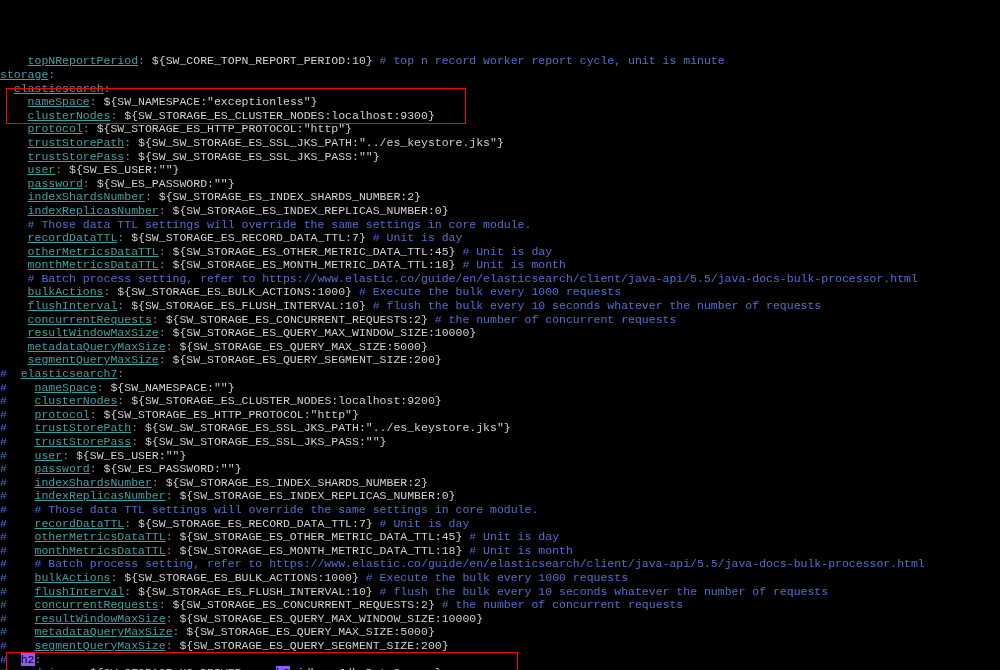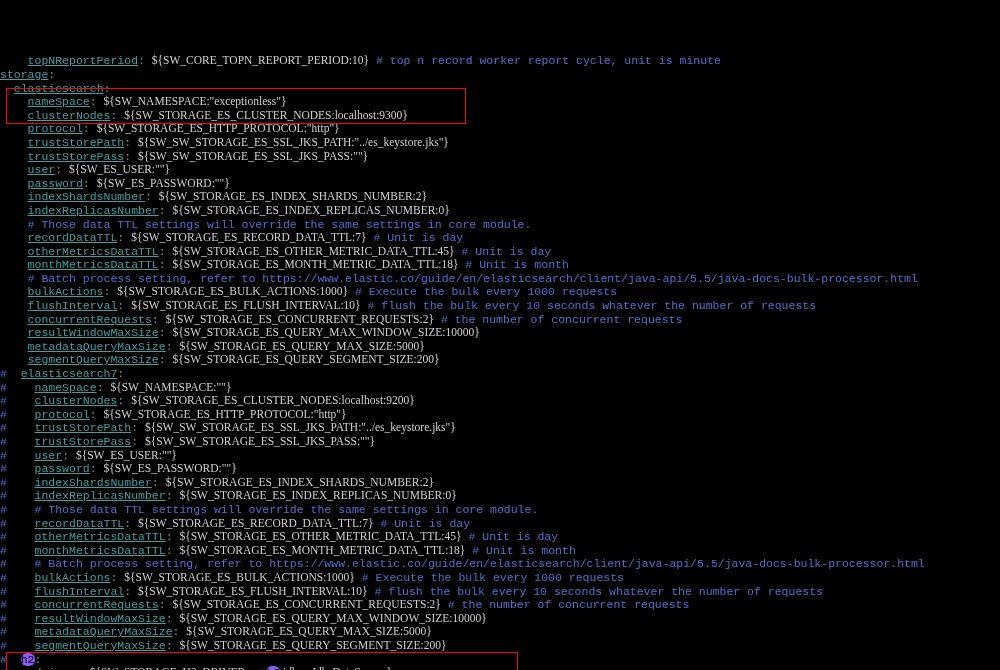--- a/index.html
+++ b/index.html
@@ -9,25 +9,25 @@
   font-family: Consolas, 'Courier New', monospace;
   font-size: 11.5px;
   line-height: 13.6px;
   white-space: pre;
   overflow: hidden;
   width: 1000px;
   height: 670px;
 }
 .ln { display:block; }
 .k { color:#40a0a0;text-decoration:underline; }       
-.v { color:#d0d0d0;font-family:Liberation Serif, serif; }       
+.v { color:#d0d0d0; }       
 .c { color:#5070d0;text-align:right; }       
 .p { color:#888; }          
 .hash { color:#5070d0; }    
-.hl { background:#8b5cf6; color:#000;border-radius:6px; }
+.hl { background:#8b5cf6; color:#000; }
 .box { position:absolute; border:1px solid #ff0000; pointer-events:none; }
 </style>
 </head>
 <body>
 
 
 
 <div id="out" style="position:relative;"><span class="ln">    <span class="k">topNReportPeriod</span><span class="p">:</span> <span class="v">${SW_CORE_TOPN_REPORT_PERIOD:10}</span> <span class="c"># top n record worker report cycle, unit is minute</span></span><span class="ln"><span class="k">storage</span><span class="p">:</span></span><span class="ln">  <span class="k">elasticsearch</span><span class="p">:</span></span><span class="ln">    <span class="k">nameSpace</span><span class="p">:</span> <span class="v">${SW_NAMESPACE:"exceptionless"}</span></span><span class="ln">    <span class="k">clusterNodes</span><span class="p">:</span> <span class="v">${SW_STORAGE_ES_CLUSTER_NODES:localhost:9300}</span></span><span class="ln">    <span class="k">protocol</span><span class="p">:</span> <span class="v">${SW_STORAGE_ES_HTTP_PROTOCOL:"http"}</span></span><span class="ln">    <span class="k">trustStorePath</span><span class="p">:</span> <span class="v">${SW_SW_STORAGE_ES_SSL_JKS_PATH:"../es_keystore.jks"}</span></span><span class="ln">    <span class="k">trustStorePass</span><span class="p">:</span> <span class="v">${SW_SW_STORAGE_ES_SSL_JKS_PASS:""}</span></span><span class="ln">    <span class="k">user</span><span class="p">:</span> <span class="v">${SW_ES_USER:""}</span></span><span class="ln">    <span class="k">password</span><span class="p">:</span> <span class="v">${SW_ES_PASSWORD:""}</span></span><span class="ln">    <span class="k">indexShardsNumber</span><span class="p">:</span> <span class="v">${SW_STORAGE_ES_INDEX_SHARDS_NUMBER:2}</span></span><span class="ln">    <span class="k">indexReplicasNumber</span><span class="p">:</span> <span class="v">${SW_STORAGE_ES_INDEX_REPLICAS_NUMBER:0}</span></span><span class="ln">    <span class="c"># Those data TTL settings will override the same settings in core module.</span></span><span class="ln">    <span class="k">recordDataTTL</span><span class="p">:</span> <span class="v">${SW_STORAGE_ES_RECORD_DATA_TTL:7}</span> <span class="c"># Unit is day</span></span><span class="ln">    <span class="k">otherMetricsDataTTL</span><span class="p">:</span> <span class="v">${SW_STORAGE_ES_OTHER_METRIC_DATA_TTL:45}</span> <span class="c"># Unit is day</span></span><span class="ln">    <span class="k">monthMetricsDataTTL</span><span class="p">:</span> <span class="v">${SW_STORAGE_ES_MONTH_METRIC_DATA_TTL:18}</span> <span class="c"># Unit is month</span></span><span class="ln">    <span class="c"># Batch process setting, refer to https://www.elastic.co/guide/en/elasticsearch/client/java-api/5.5/java-docs-bulk-processor.html</span></span><span class="ln">    <span class="k">bulkActions</span><span class="p">:</span> <span class="v">${SW_STORAGE_ES_BULK_ACTIONS:1000}</span> <span class="c"># Execute the bulk every 1000 requests</span></span><span class="ln">    <span class="k">flushInterval</span><span class="p">:</span> <span class="v">${SW_STORAGE_ES_FLUSH_INTERVAL:10}</span> <span class="c"># flush the bulk every 10 seconds whatever the number of requests</span></span><span class="ln">    <span class="k">concurrentRequests</span><span class="p">:</span> <span class="v">${SW_STORAGE_ES_CONCURRENT_REQUESTS:2}</span> <span class="c"># the number of concurrent requests</span></span><span class="ln">    <span class="k">resultWindowMaxSize</span><span class="p">:</span> <span class="v">${SW_STORAGE_ES_QUERY_MAX_WINDOW_SIZE:10000}</span></span><span class="ln">    <span class="k">metadataQueryMaxSize</span><span class="p">:</span> <span class="v">${SW_STORAGE_ES_QUERY_MAX_SIZE:5000}</span></span><span class="ln">    <span class="k">segmentQueryMaxSize</span><span class="p">:</span> <span class="v">${SW_STORAGE_ES_QUERY_SEGMENT_SIZE:200}</span></span><span class="ln"><span class="hash">#</span>  <span class="k">elasticsearch7</span><span class="p">:</span></span><span class="ln"><span class="hash">#</span>    <span class="k">nameSpace</span><span class="p">:</span> <span class="v">${SW_NAMESPACE:""}</span></span><span class="ln"><span class="hash">#</span>    <span class="k">clusterNodes</span><span class="p">:</span> <span class="v">${SW_STORAGE_ES_CLUSTER_NODES:localhost:9200}</span></span><span class="ln"><span class="hash">#</span>    <span class="k">protocol</span><span class="p">:</span> <span class="v">${SW_STORAGE_ES_HTTP_PROTOCOL:"http"}</span></span><span class="ln"><span class="hash">#</span>    <span class="k">trustStorePath</span><span class="p">:</span> <span class="v">${SW_SW_STORAGE_ES_SSL_JKS_PATH:"../es_keystore.jks"}</span></span><span class="ln"><span class="hash">#</span>    <span class="k">trustStorePass</span><span class="p">:</span> <span class="v">${SW_SW_STORAGE_ES_SSL_JKS_PASS:""}</span></span><span class="ln"><span class="hash">#</span>    <span class="k">user</span><span class="p">:</span> <span class="v">${SW_ES_USER:""}</span></span><span class="ln"><span class="hash">#</span>    <span class="k">password</span><span class="p">:</span> <span class="v">${SW_ES_PASSWORD:""}</span></span><span class="ln"><span class="hash">#</span>    <span class="k">indexShardsNumber</span><span class="p">:</span> <span class="v">${SW_STORAGE_ES_INDEX_SHARDS_NUMBER:2}</span></span><span class="ln"><span class="hash">#</span>    <span class="k">indexReplicasNumber</span><span class="p">:</span> <span class="v">${SW_STORAGE_ES_INDEX_REPLICAS_NUMBER:0}</span></span><span class="ln"><span class="hash">#</span>    <span class="c"># Those data TTL settings will override the same settings in core module.</span></span><span class="ln"><span class="hash">#</span>    <span class="k">recordDataTTL</span><span class="p">:</span> <span class="v">${SW_STORAGE_ES_RECORD_DATA_TTL:7}</span> <span class="c"># Unit is day</span></span><span class="ln"><span class="hash">#</span>    <span class="k">otherMetricsDataTTL</span><span class="p">:</span> <span class="v">${SW_STORAGE_ES_OTHER_METRIC_DATA_TTL:45}</span> <span class="c"># Unit is day</span></span><span class="ln"><span class="hash">#</span>    <span class="k">monthMetricsDataTTL</span><span class="p">:</span> <span class="v">${SW_STORAGE_ES_MONTH_METRIC_DATA_TTL:18}</span> <span class="c"># Unit is month</span></span><span class="ln"><span class="hash">#</span>    <span class="c"># Batch process setting, refer to https://www.elastic.co/guide/en/elasticsearch/client/java-api/5.5/java-docs-bulk-processor.html</span></span><span class="ln"><span class="hash">#</span>    <span class="k">bulkActions</span><span class="p">:</span> <span class="v">${SW_STORAGE_ES_BULK_ACTIONS:1000}</span> <span class="c"># Execute the bulk every 1000 requests</span></span><span class="ln"><span class="hash">#</span>    <span class="k">flushInterval</span><span class="p">:</span> <span class="v">${SW_STORAGE_ES_FLUSH_INTERVAL:10}</span> <span class="c"># flush the bulk every 10 seconds whatever the number of requests</span></span><span class="ln"><span class="hash">#</span>    <span class="k">concurrentRequests</span><span class="p">:</span> <span class="v">${SW_STORAGE_ES_CONCURRENT_REQUESTS:2}</span> <span class="c"># the number of concurrent requests</span></span><span class="ln"><span class="hash">#</span>    <span class="k">resultWindowMaxSize</span><span class="p">:</span> <span class="v">${SW_STORAGE_ES_QUERY_MAX_WINDOW_SIZE:10000}</span></span><span class="ln"><span class="hash">#</span>    <span class="k">metadataQueryMaxSize</span><span class="p">:</span> <span class="v">${SW_STORAGE_ES_QUERY_MAX_SIZE:5000}</span></span><span class="ln"><span class="hash">#</span>    <span class="k">segmentQueryMaxSize</span><span class="p">:</span> <span class="v">${SW_STORAGE_ES_QUERY_SEGMENT_SIZE:200}</span></span><span class="ln"><span class="hash">#</span>  <span class="hl">h2</span><span class="p">:</span></span><span class="ln"><span class="hash">#</span>    <span class="k">driver</span><span class="p">:</span> <span class="v">${SW_STORAGE_H2_DRIVER:org.</span><span class="hl">h2</span><span class="v">.jdbcx.JdbcDataSource}</span></span><div class="box" style="left: 6px; top: 34px; width: 458px; height: 34px;"></div><div class="box" style="left: 6px; top: 598px; width: 510px; height: 70px;"></div></div>
 
 

